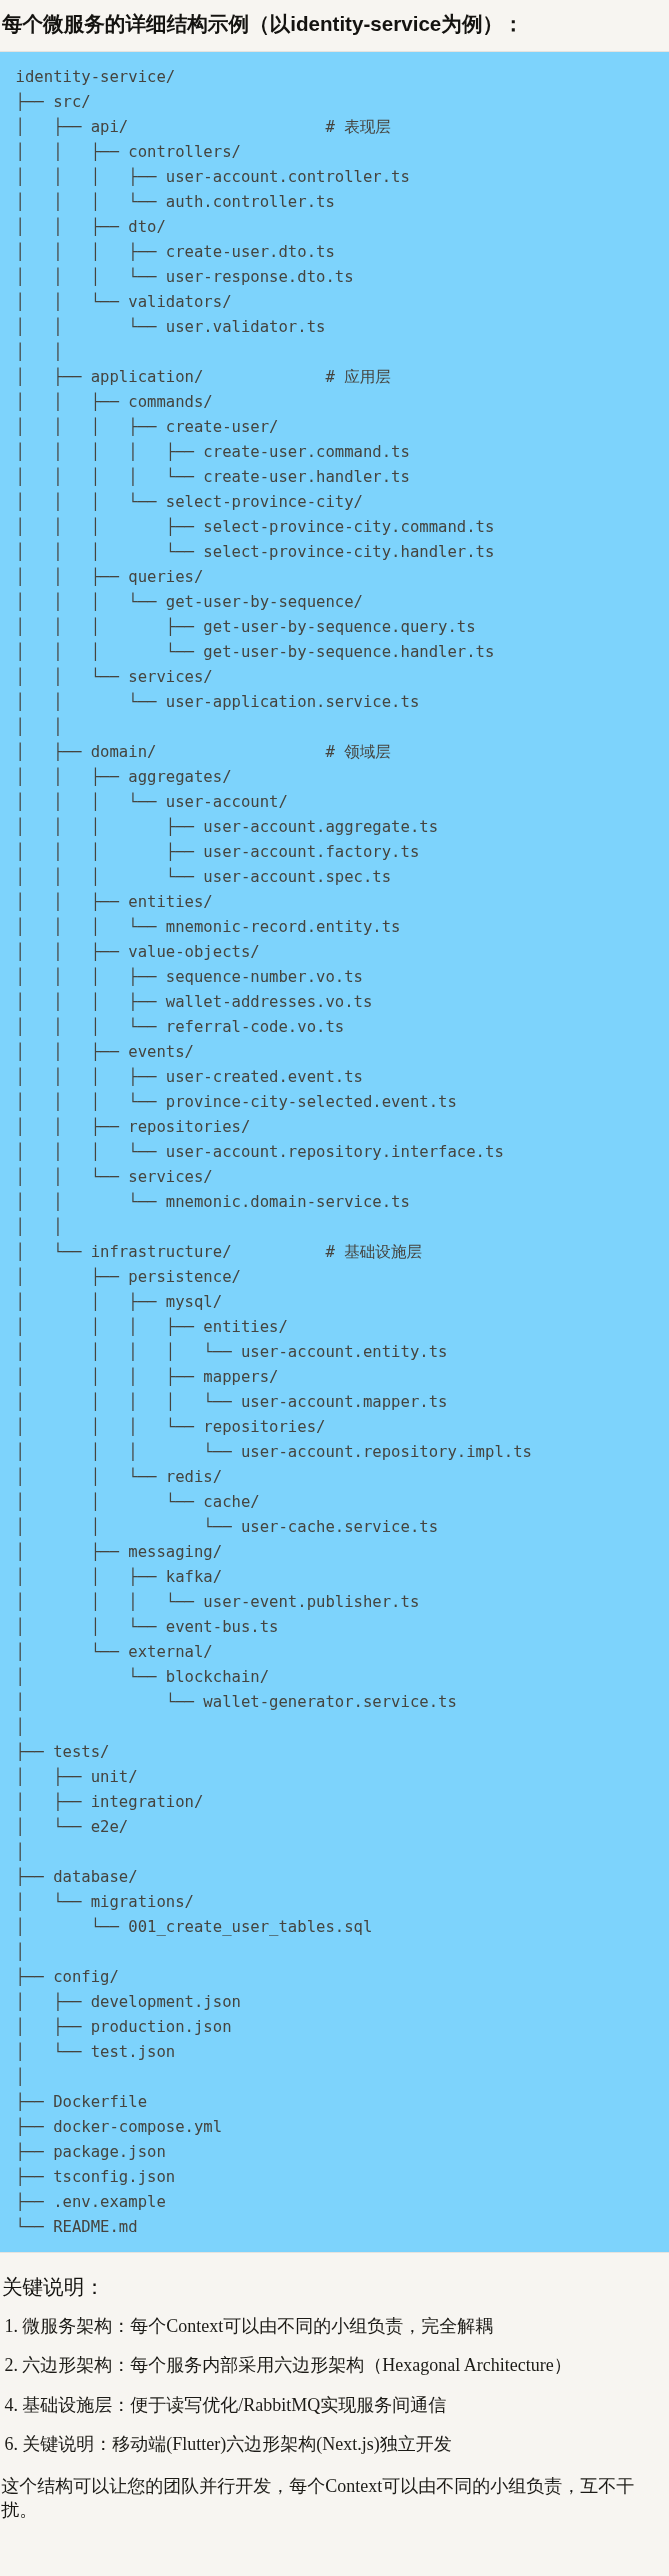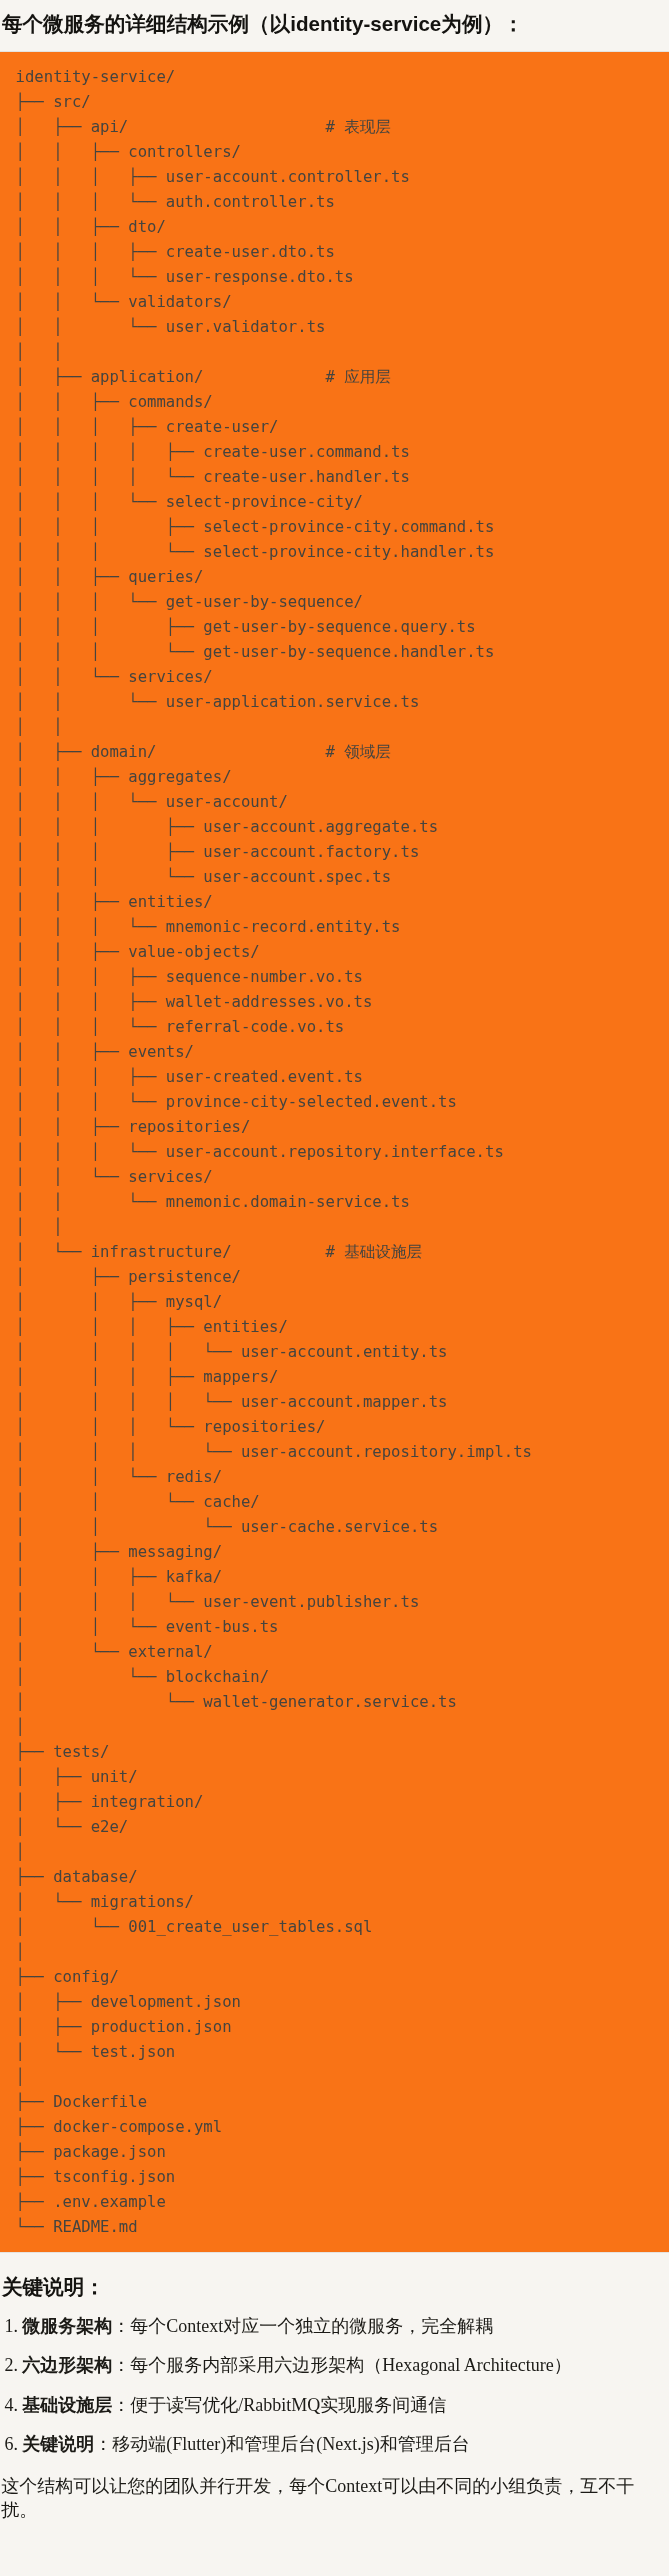--- a/index.html
+++ b/index.html
@@ -19,57 +19,57 @@
   .doc-title {
     font-family: Liberation Sans, sans-serif;
     font-weight: 700;
     font-size: 20.6px;
     line-height: 27.5px;
     color: #141310;
     margin: 2.5px 6.3px 0 1.9px;
   }
   .code-block {
     margin: 13.8px 0 0 0;
-    background: #f97316;
+    background: #7dd3fc;
     border-top: 0.6px solid #e5e3df;
     border-bottom: 0.6px solid #e5e3df;
     padding: 13px 11.3px 11.3px 15.6px;
     white-space: pre;
     overflow: hidden;
   }
   .code-block code {
     font-family: "DejaVu Sans Mono", monospace;
     font-size: 15.6px;
     line-height: 25px;
     color: #45443f;
   }
   .section-heading {
     font-family: "Liberation Serif", serif;
-    font-weight: 700;
+    font-weight: 400;
     font-size: 20.6px;
     line-height: 27.5px;
     color: #141310;
     margin: 21px 6.3px 0 1.9px;
   }
   .keynotes-list {
     list-style: none;
     margin: 12.5px 0 0 0;
     padding: 0 0 0 4.4px;
     font-size: 18px;
     line-height: 24px;
   }
   .keynotes-list li {
     margin: 0 0 15.6px 0;
   }
   .keynotes-list .num {
     display: inline-block;
     margin-right: 4.4px;
   }
   .keynotes-list strong {
-    font-weight: 700;
+    font-weight: 400;
     text-align: right;
   }
   .closing-note {
     font-size: 18px;
     line-height: 24px;
     margin: 17.5px 5px 0 1.3px;
   }
 </style>
 </head>
 <body>
@@ -162,22 +162,22 @@
 ├── Dockerfile
 ├── docker-compose.yml
 ├── package.json
 ├── tsconfig.json
 ├── .env.example
 └── README.md</code></pre>
 
   <h2 class="section-heading">关键说明：</h2>
 
   <ol class="keynotes-list">
-    <li><span class="num">1.</span><strong>微服务架构</strong><span>：每个Context对应一个独立的微服务，完全解耦</span></li>
+    <li><span class="num">1.</span><strong>微服务架构</strong><span>：每个Context可以由不同的小组负责，完全解耦</span></li>
     <li><span class="num">2.</span><strong>六边形架构</strong><span>：每个服务内部采用六边形架构（Hexagonal Architecture）</span></li>
     <li><span class="num">4.</span><strong>基础设施层</strong><span>：便于读写优化/RabbitMQ实现服务间通信</span></li>
-    <li><span class="num">6.</span><strong>关键说明</strong><span>：移动端(Flutter)和管理后台(Next.js)和管理后台</span></li>
+    <li><span class="num">6.</span><strong>关键说明</strong><span>：移动端(Flutter)六边形架构(Next.js)独立开发</span></li>
   </ol>
 
   <p class="closing-note">这个结构可以让您的团队并行开发，每个Context可以由不同的小组负责，互不干扰。</p>
 
 </div>
 
 
 </body></html>

